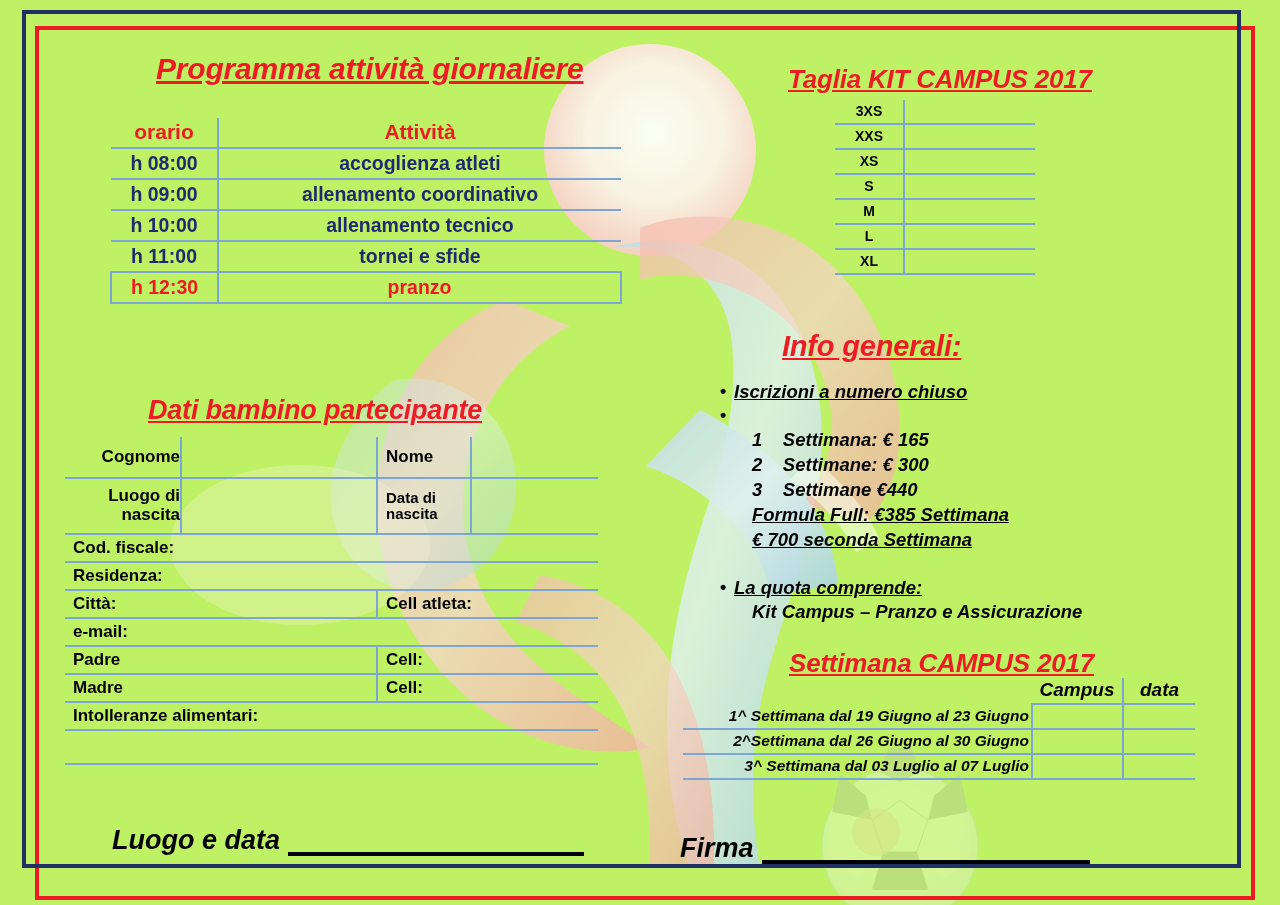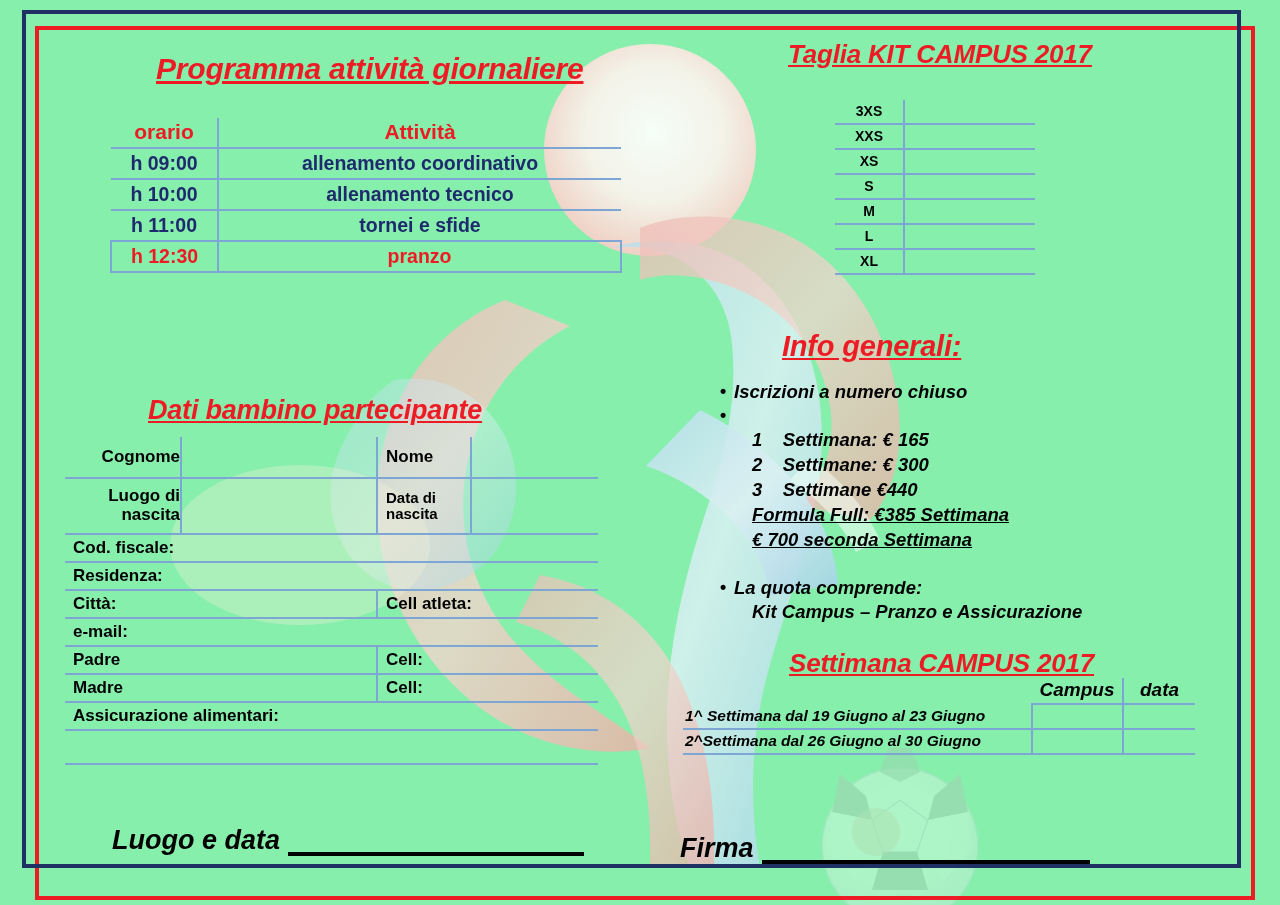--- a/index.html
+++ b/index.html
@@ -7,21 +7,21 @@
     padding: 0;
     background: #ffffff;
   }
   body {
     font-family: "Liberation Sans", sans-serif;
   }
   #page {
     position: relative;
     width: 1280px;
     height: 905px;
-    background: #86efac;
+    background: #bef264;
     overflow: hidden;
   }
 
   
   .frame-navy {
     position: absolute;
     left: 22px; top: 10px;
     width: 1219px; height: 858px;
     border: 4px solid #1F3164;
     box-sizing: border-box;
@@ -137,21 +137,21 @@
     font-weight: bold;
     font-size: 18.5px;
     margin-bottom: 2px;
   }
   .bullet-dot {
     width: 22px;
     flex: 0 0 22px;
     text-align: center;
     font-size: 18px;
   }
-  .bullet-row .u { }
+  .bullet-row .u { text-decoration: underline; }
   .sub-line {
     margin-left: 40px;
     font-style: italic;
     font-weight: bold;
     font-size: 18.5px;
     white-space: pre;
     line-height: 1.35;
   }
   .sub-line.u { text-decoration: underline; display: inline-block; }
   .sub-indent { margin-left: 78px; }
@@ -193,21 +193,21 @@
   .weeks td {
     border-bottom: 2px solid #7EA6D4;
     font-size: 15.5px;
     font-style: italic;
     font-weight: bold;
     color: #000000;
     text-align: center;
     height: 20px;
     padding: 1px 2px 2px 2px;
   }
-  .weeks td.wk   { width: 344px; border-right: 2px solid #7EA6D4; text-align: left; }
+  .weeks td.wk   { width: 344px; border-right: 2px solid #7EA6D4; text-align: right; }
   .weeks td.c1   { width: 85px;  border-right: 2px solid #7EA6D4; }
   .weeks tr.head td.wk { border-right: none; border-bottom: none; }
   .weeks tr.head td { font-size: 19px; }
 
   
   .foot-label {
     position: absolute;
     font-style: italic;
     font-weight: bold;
     font-size: 27px;
@@ -302,39 +302,43 @@
 
     <div class="abs heading-red" style="left:156px; top:52px; font-size:30px;">Programma attività giornaliere</div>
 
     <table class="sched">
       <tbody>
         <tr class="head">
           <td class="time">orario</td>
           <td class="act">Attività</td>
         </tr>
         <tr>
+          <td class="time">h 08:00</td>
+          <td class="act">accoglienza atleti</td>
+        </tr>
+        <tr>
           <td class="time">h 09:00</td>
           <td class="act">allenamento coordinativo</td>
         </tr>
         <tr>
           <td class="time">h 10:00</td>
           <td class="act">allenamento tecnico</td>
         </tr>
         <tr>
           <td class="time">h 11:00</td>
           <td class="act">tornei e sfide</td>
         </tr>
         <tr class="hl">
           <td class="time">h 12:30</td>
           <td class="act">pranzo</td>
         </tr>
       </tbody>
     </table>
 
-    <div class="abs heading-red" style="left:788px; top:39px; font-size:26px;">Taglia  KIT CAMPUS 2017</div>
+    <div class="abs heading-red" style="left:788px; top:64px; font-size:26px;">Taglia  KIT CAMPUS 2017</div>
 
     <table class="sizes">
       <tbody>
         <tr>
           <td class="lbl">3XS</td>
           <td class="box"></td>
         </tr>
         <tr>
           <td class="lbl">XXS</td>
           <td class="box"></td>
@@ -422,21 +426,21 @@
         </tr>
         <tr>
           <td class="sep" colspan="2" style="height:22px">Padre</td>
           <td colspan="2">Cell:</td>
         </tr>
         <tr>
           <td class="sep" colspan="2" style="height:22px">Madre</td>
           <td colspan="2">Cell:</td>
         </tr>
         <tr>
-          <td colspan="4" style="height:22px">Assicurazione alimentari:</td>
+          <td colspan="4" style="height:22px">Intolleranze alimentari:</td>
         </tr>
         <tr>
           <td colspan="4" style="height:28px"></td>
         </tr>
       </tbody>
     </table>
 
     <div class="abs heading-red" style="left:789px; top:648px; font-size:26px;">Settimana CAMPUS 2017</div>
 
     <table class="weeks">
@@ -449,20 +453,25 @@
         <tr>
           <td class="wk">1^ Settimana dal 19 Giugno al 23 Giugno</td>
           <td class="c1"></td>
           <td></td>
         </tr>
         <tr>
           <td class="wk">2^Settimana dal 26 Giugno al 30 Giugno</td>
           <td class="c1"></td>
           <td></td>
         </tr>
+        <tr>
+          <td class="wk">3^ Settimana dal 03 Luglio al 07 Luglio</td>
+          <td class="c1"></td>
+          <td></td>
+        </tr>
       </tbody>
     </table>
 
     <div class="foot-label" style="left:112px; top:825px;">Luogo e data</div>
     <div class="foot-rule" style="left:288px; top:852px; width:296px;"></div>
 
     <div class="foot-label" style="left:680px; top:833px;">Firma</div>
     <div class="foot-rule" style="left:762px; top:860px; width:328px;"></div>
 
   </div>

